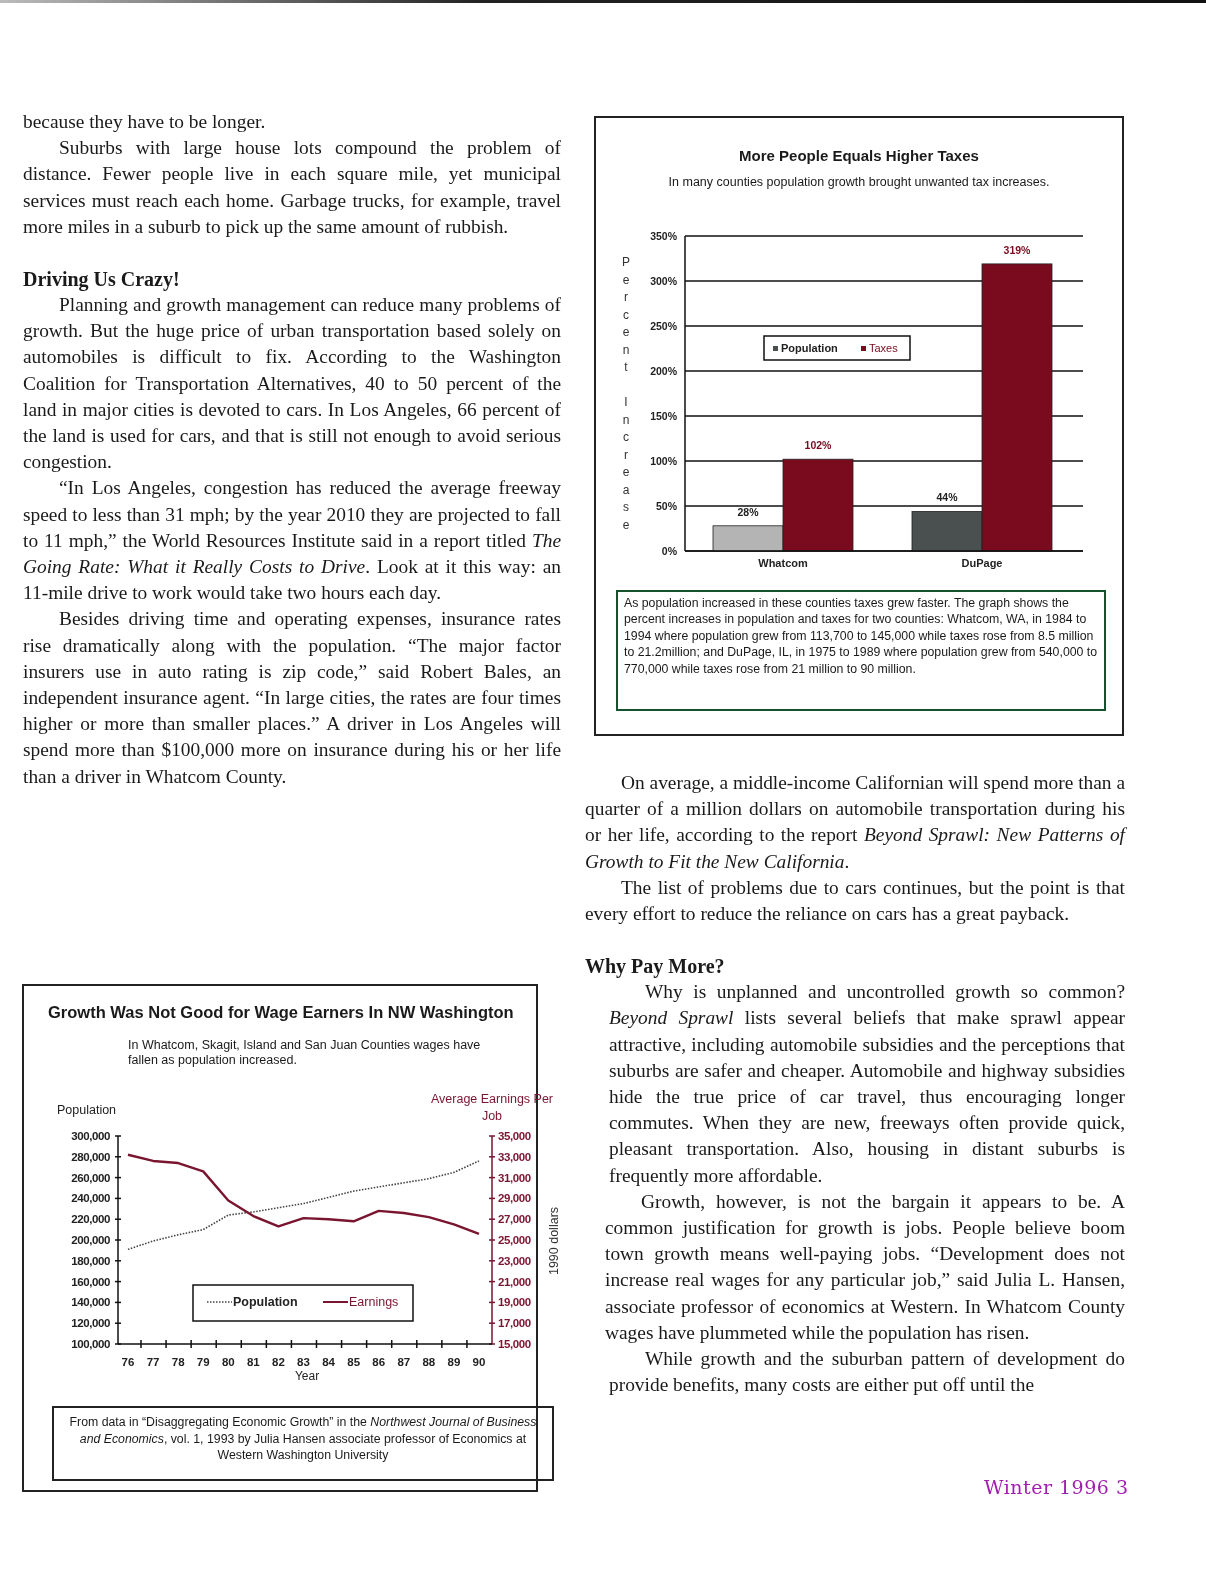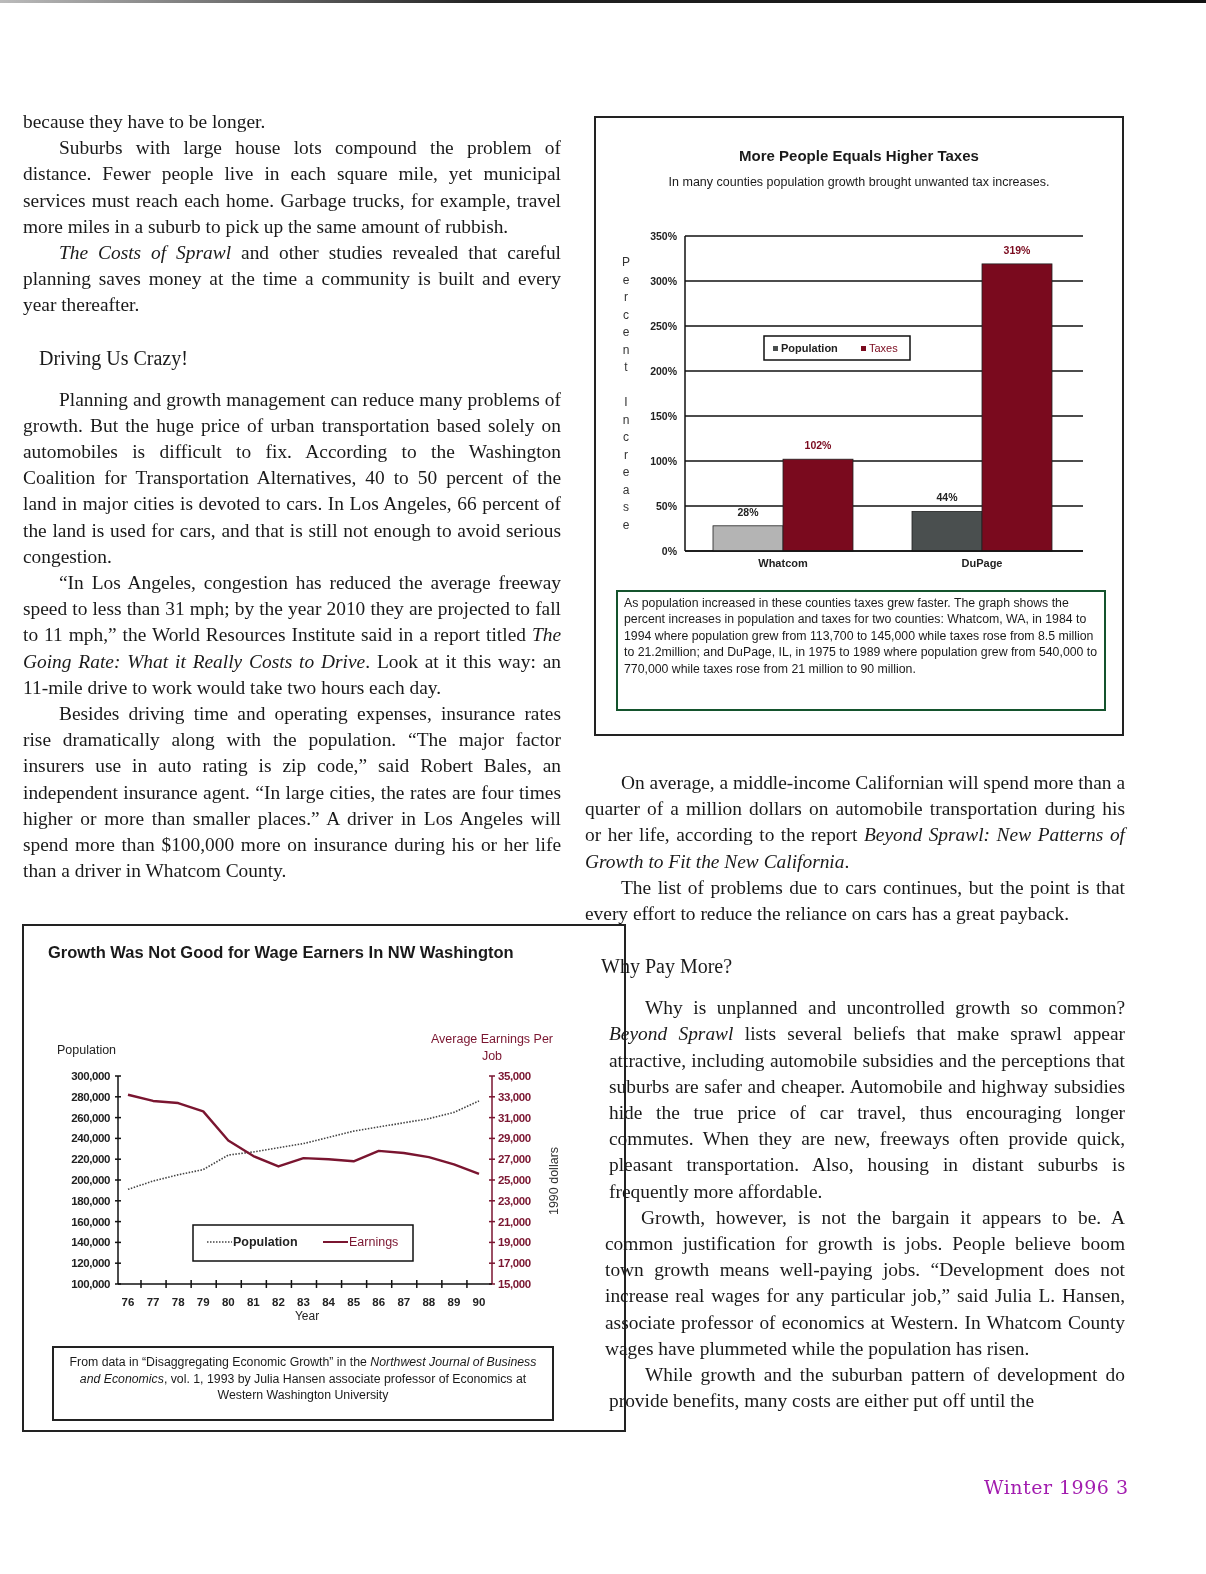--- a/index.html
+++ b/index.html
@@ -1,45 +1,44 @@
 <!DOCTYPE html>
 <html><head>
 <meta charset="utf-8">
 <style>
   html, body { margin: 0; padding: 0; background: #fff; }
   body { width: 1206px; height: 1574px; position: relative; overflow: hidden; font-family: "Liberation Serif", serif; color: #1a1a1a; }
   .topbar { position: absolute; left: 0; top: 0; width: 1206px; height: 3px; background: linear-gradient(to right, #bbb, #222 40%, #111); }
   .col { position: absolute; font-size: 19.4px; line-height: 26.2px; text-align: justify; }
   .col p { margin: 0; text-indent: 36px; }
   .col p.noindent { text-indent: 0; }
-  .col h3 { font-size: 20px; font-weight: normal; margin: 16px; line-height: 26px; }
+  .col h3 { font-size: 20px; font-weight: bold; margin: 0; line-height: 26px; }
   #col-left { left: 23px; top: 109px; width: 538px; }
   #col-right { left: 585px; top: 770px; width: 540px; }
   
   #bar-box { position: absolute; left: 594px; top: 116px; width: 530px; height: 620px; border: 2px solid #222; box-sizing: border-box; }
   #bar-box .title { position: absolute; left: 0; width: 100%; top: 29px; text-align: center; font-family: "Liberation Sans", sans-serif; font-weight: bold; font-size: 15px; }
   #bar-box .subtitle { position: absolute; left: 0; width: 100%; top: 57px; text-align: center; font-family: "Liberation Sans", sans-serif; font-size: 12.5px; }
   #bar-caption { position: absolute; left: 20px; top: 472px; width: 490px; height: 121px; border: 2px solid #14532d; box-sizing: border-box; padding: 3px 6px; font-family: "Liberation Sans", sans-serif; font-size: 12.3px; line-height: 16.4px; }
   
-  #line-box { position: absolute; left: 22px; top: 924px; width: 604px; height: 508px; border: 2px solid #222; box-sizing: border-box; }
+  #line-box { position: absolute; left: 22px; top: 984px; width: 516px; height: 508px; border: 2px solid #222; box-sizing: border-box; }
   #line-box .title { position: absolute; left: 24px; top: 17px; font-family: "Liberation Sans", sans-serif; font-weight: bold; font-size: 16.5px; }
   #line-box .subtitle { position: absolute; left: 104px; top: 52px; width: 360px; font-family: "Liberation Sans", sans-serif; font-size: 12.5px; line-height: 15px; }
   #line-caption { position: absolute; left: 28px; top: 420px; width: 502px; height: 75px; border: 2px solid #222; box-sizing: border-box; padding: 6px 4px; text-align: center; font-family: "Liberation Sans", sans-serif; font-size: 12.3px; line-height: 16.5px; }
   svg text { font-family: "Liberation Sans", sans-serif; }
   .footer { position: absolute; left: 984px; top: 1476px; font-family: "DejaVu Serif", serif; font-size: 19px; color: #a21caf; letter-spacing: 0.5px; }
 </style>
 </head>
 <body>
 
 <div class="topbar"></div>
 
 <div class="col" id="col-left">
   <p class="noindent">because they have to be longer.</p>
   <p>Suburbs with large house lots compound the problem of distance. Fewer people live in each square mile, yet municipal services must reach each home. Garbage trucks, for example, travel more miles in a suburb to pick up the same amount of rubbish.</p>
-  <p><i>The Costs of Sprawl</i><span> and other studies revealed that careful planning saves money at the time a community is built and every year thereafter.</span></p>
   <h3 style="margin-top:26px;">Driving Us Crazy!</h3>
   <p>Planning and growth management can reduce many problems of growth. But the huge price of urban transportation based solely on automobiles is difficult to fix. According to the Washington Coalition for Transportation Alternatives, 40 to 50 percent of the land in major cities is devoted to cars. In Los Angeles, 66 percent of the land is used for cars, and that is still not enough to avoid serious congestion.</p>
   <p><span>“In Los Angeles, congestion has reduced the average freeway speed to less than 31 mph; by the year 2010 they are projected to fall to 11 mph,” the World Resources Institute said in a report titled </span><i>The Going Rate: What it Really Costs to Drive</i><span>. Look at it this way: an 11-mile drive to work would take two hours each day.</span></p>
   <p>Besides driving time and operating expenses, insurance rates rise dramatically along with the population. “The major factor insurers use in auto rating is zip code,” said Robert Bales, an independent insurance agent. “In large cities, the rates are four times higher or more than smaller places.” A driver in Los Angeles will spend more than $100,000 more on insurance during his or her life than a driver in Whatcom County.</p>
 </div>
 
 <div id="bar-box">
   <div class="title">More People Equals Higher Taxes</div>
   <div class="subtitle">In many counties population growth brought unwanted tax increases.</div>
   <svg id="bar-svg" width="526" height="470" style="position:absolute;left:0;top:0;">
@@ -90,20 +89,21 @@
       <rect x="177" y="228" width="5" height="5" fill="#4a4f4f"></rect>
       <text x="185" y="234" font-size="11" font-weight="bold" fill="#222">Population</text>
       <rect x="265" y="228" width="5" height="5" fill="#7a0a1e"></rect>
       <text x="273" y="234" font-size="11" fill="#7a0a1e">Taxes</text>
     </svg>
   <div id="bar-caption">As population increased in these counties taxes grew faster.  The graph shows the percent increases in population and taxes for two counties: Whatcom, WA, in 1984 to 1994 where population grew from 113,700 to 145,000 while taxes rose from 8.5 million to 21.2million; and DuPage, IL, in 1975 to 1989 where population grew from 540,000 to 770,000 while taxes rose from 21 million to 90 million.</div>
 </div>
 
 <div id="line-box">
   <div class="title">Growth Was Not Good for Wage Earners In NW Washington</div>
+  <div class="subtitle">In Whatcom, Skagit, Island and San Juan Counties wages have fallen as population increased.</div>
   <svg id="line-svg" width="558" height="420" style="position:absolute;left:0;top:0;">
       <text x="33" y="128" font-size="12.5" fill="#222">Population</text>
       <text x="468" y="117" text-anchor="middle" font-size="12.5" fill="#7a1530">Average Earnings Per</text>
       <text x="468" y="134" text-anchor="middle" font-size="12.5" fill="#7a1530">Job</text>
       <text x="534" y="255" text-anchor="middle" font-size="12.5" fill="#333" transform="rotate(-90 534 255)">1990 dollars</text>
       <line x1="94" x2="94" y1="150" y2="358" stroke="#111" stroke-width="1.5"></line>
       <line x1="91" x2="97" y1="358" y2="358" stroke="#111" stroke-width="1.5"></line>
       <text x="86" y="362" text-anchor="end" font-size="11.5" font-weight="bold" fill="#222" letter-spacing="-0.4">100,000</text>
       <line x1="91" x2="97" y1="337.2" y2="337.2" stroke="#111" stroke-width="1.5"></line>
       <text x="86" y="341.2" text-anchor="end" font-size="11.5" font-weight="bold" fill="#222" letter-spacing="-0.4">120,000</text>

